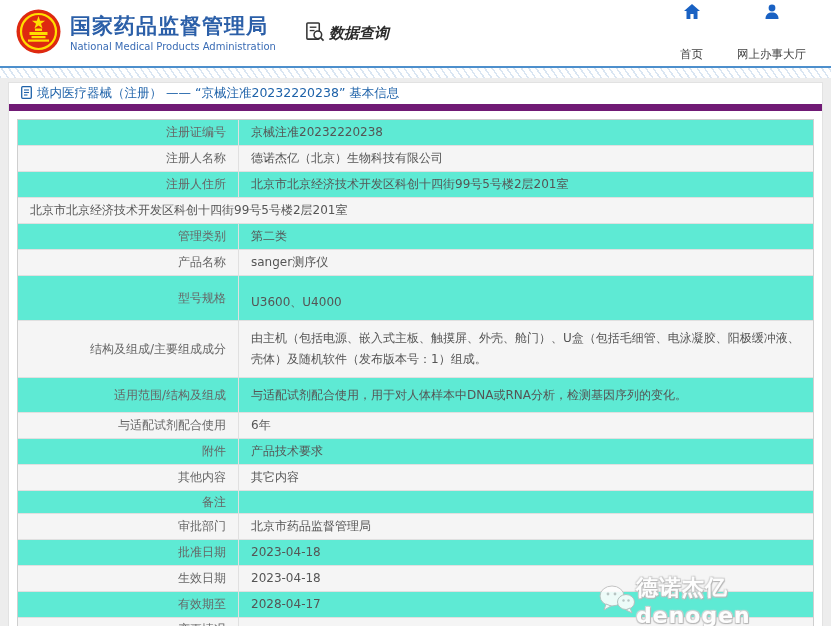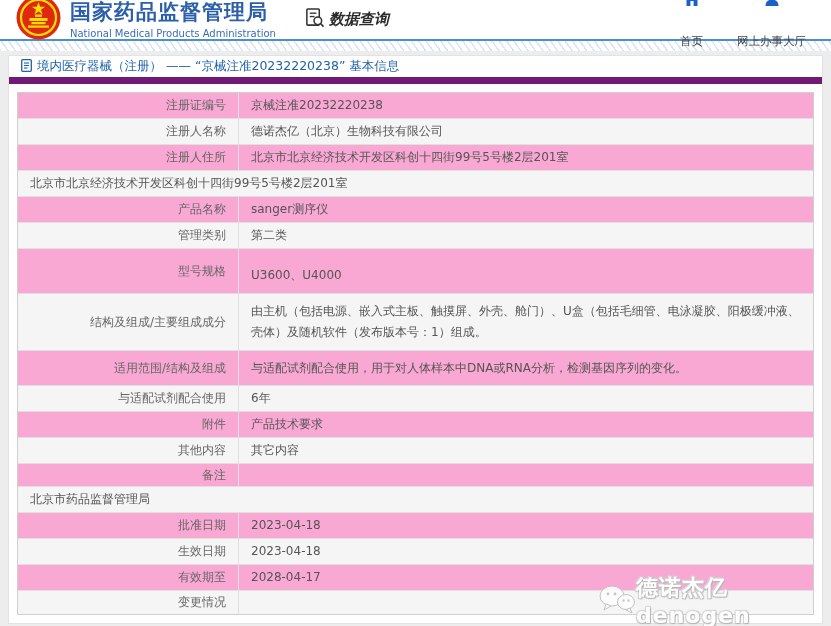--- a/index.html
+++ b/index.html
@@ -1,19 +1,19 @@
 <!DOCTYPE html>
 <html><head>
 <meta charset="utf-8">
 <style>
   * { margin:0; padding:0; box-sizing:border-box; }
   html,body { width:831px; height:626px; overflow:hidden;
     font-family:"DejaVu Sans","Liberation Sans",sans-serif; background:#ededed; }
   
-  .header { position:relative; width:100%; height:41px; background:#ffffff;
+  .header { position:relative; width:100%; height:68px; background:#ffffff;
     display:flex; align-items:center; padding:0 25px 0 16px;
     border-bottom:2px solid #4d8fcc; }
   .logo-block { display:flex; align-items:center; cursor:pointer; }
   .emblem { width:45px; height:45px; flex:0 0 45px; }
   .org-titles { margin-left:9px; display:flex; flex-direction:column; }
   .org-cn { font-size:21px; font-weight:bold; color:#2b5fa8; letter-spacing:1px; line-height:1.15; }
   .org-en { font-size:10px; color:#3a6cb5; margin-top:3px; }
   .data-query { display:flex; align-items:center; margin-left:28px; cursor:pointer;font-style:italic; }
   .data-query svg { width:21px; height:21px; }
   .data-query-label { font-size:15px; font-weight:600; color:#2b2b2b; margin-left:4px; }
@@ -26,21 +26,21 @@
     background-image:repeating-linear-gradient(55deg,#d9e5f2 0,#d9e5f2 1.5px,transparent 1.5px,transparent 6px); }
   
   .panel { position:relative; width:815px; margin:4px auto 0 8px; background:#ffffff;
     border:1px solid #e2e2e2; }
   .crumb-bar { height:28px; display:flex; align-items:center; padding-left:12px;
     border-bottom:7px solid #701a75; }
   .crumb-bar svg { width:11px; height:13px; margin-right:5px; }
   .crumb-title { font-size:12.5px; color:#1e62a9; }
   
   .info-table { margin:8px; border:1px solid #cfcfcf; }
-  .trow { display:flex; min-height:23px; border-bottom:1px solid #e0e0e0; background:#f9a8d4; }
+  .trow { display:flex; min-height:23px; border-bottom:1px solid #e0e0e0; background:#5eead4; }
   .trow:last-child { border-bottom:none; }
   .trow:nth-child(even) { background:#f5f5f5; }
   .tlabel { width:221px; flex:0 0 221px; display:flex; align-items:center; justify-content:flex-end;
     padding-right:12px; border-right:1px solid #e0e0e0; font-size:12px; color:#666; text-align:right; }
   .tvalue { flex:1; display:flex; align-items:center; padding:2px 12px; font-size:12px; color:#555;
     line-height:1.75; }
   .trow.h45 { min-height:45px; }
   .trow.h45 .tvalue { align-items:flex-end; padding-bottom:7px; }
   .trow.h57 { min-height:57px; }
   .trow.h35 { min-height:35px; }
@@ -135,26 +135,26 @@
       <div class="tvalue">德诺杰亿（北京）生物科技有限公司</div>
     </div>
     <div class="trow">
       <div class="tlabel">注册人住所</div>
       <div class="tvalue">北京市北京经济技术开发区科创十四街99号5号楼2层201室</div>
     </div>
     <div class="trow">
       <div class="tvalue">北京市北京经济技术开发区科创十四街99号5号楼2层201室</div>
     </div>
     <div class="trow">
+      <div class="tlabel">管理类别</div>
+      <div class="tvalue">第二类</div>
+    </div>
+    <div class="trow">
       <div class="tlabel">产品名称</div>
       <div class="tvalue">sanger测序仪</div>
-    </div>
-    <div class="trow">
-      <div class="tlabel">管理类别</div>
-      <div class="tvalue">第二类</div>
     </div>
     <div class="trow h45">
       <div class="tlabel">型号规格</div>
       <div class="tvalue">U3600、U4000</div>
     </div>
     <div class="trow h57">
       <div class="tlabel">结构及组成/主要组成成分</div>
       <div class="tvalue">由主机（包括电源、嵌入式主板、触摸屏、外壳、舱门）、U盒（包括毛细管、电泳凝胶、阳极缓冲液、壳体）及随机软件（发布版本号：1）组成。</div>
     </div>
     <div class="trow h35">
@@ -171,20 +171,21 @@
     </div>
     <div class="trow">
       <div class="tlabel">其他内容</div>
       <div class="tvalue">其它内容</div>
     </div>
     <div class="trow">
       <div class="tlabel">备注</div>
       <div class="tvalue"></div>
     </div>
     <div class="trow">
+      <div class="tlabel">审批部门</div>
       <div class="tvalue">北京市药品监督管理局</div>
     </div>
     <div class="trow">
       <div class="tlabel">批准日期</div>
       <div class="tvalue">2023-04-18</div>
     </div>
     <div class="trow">
       <div class="tlabel">生效日期</div>
       <div class="tvalue">2023-04-18</div>
     </div>

